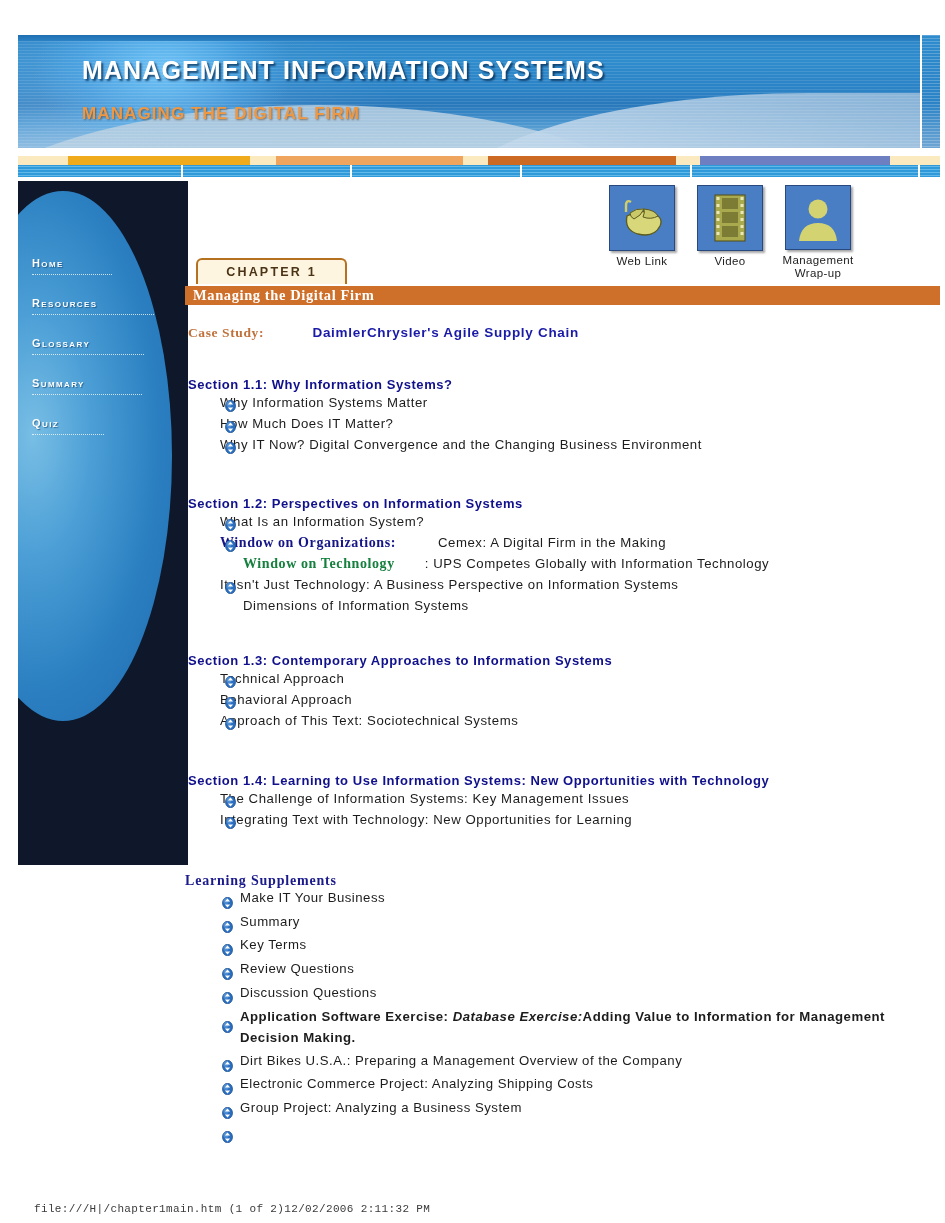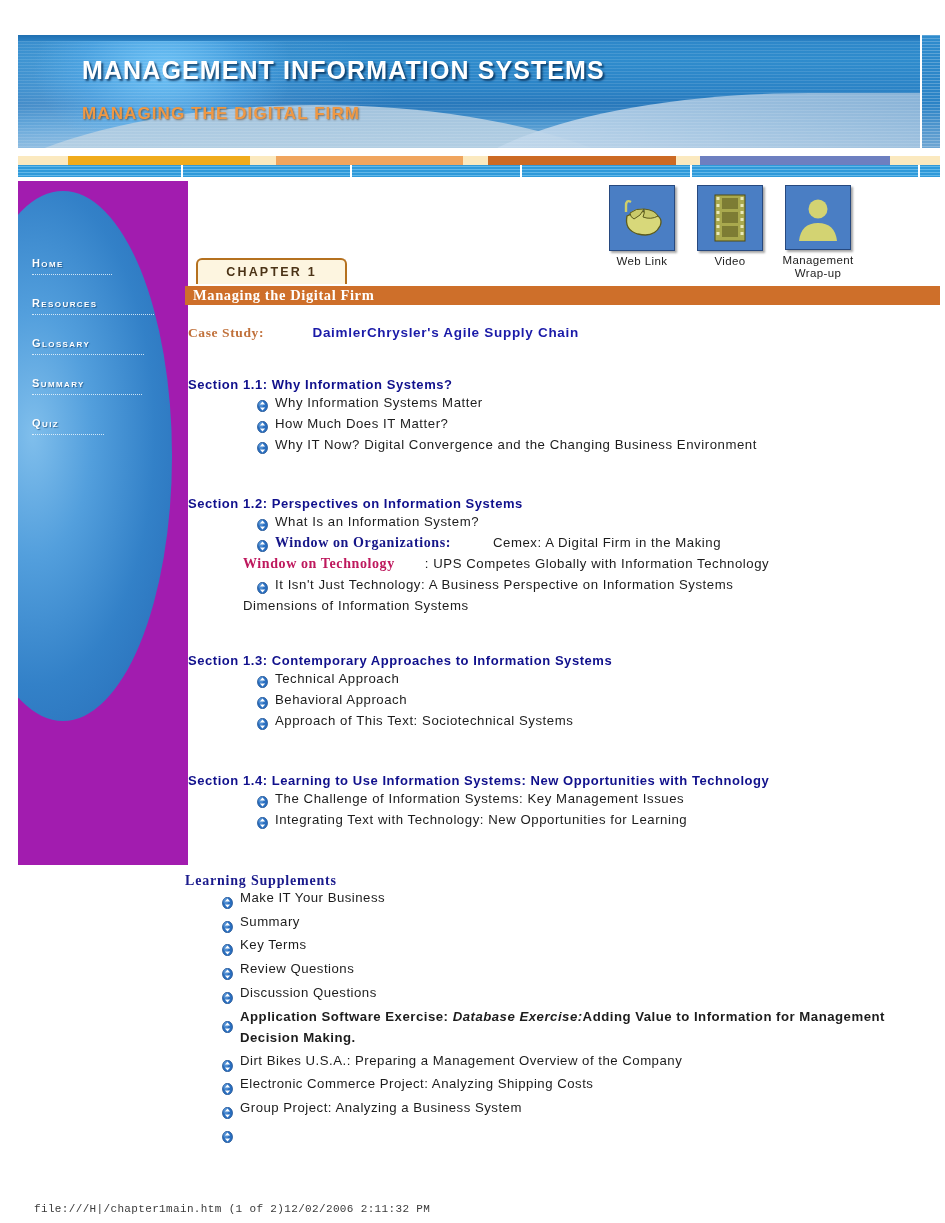--- a/index.html
+++ b/index.html
@@ -125,21 +125,21 @@
   }
   #stripestrip .divider {
     position: absolute; top: 0; width: 2px; height: 12px; background:#ffffff;
   }
 
   
   #sidebar {
     position: absolute;
     left: 18px; top: 181px;
     width: 170px; height: 684px;
-    background: #a21caf;
+    background: #0f172a;
     overflow: hidden;
   }
   #sidebar .bulge {
     position: absolute;
     left: -64px; top: 10px;
     width: 218px; height: 530px;
     border-radius: 50%;
     background: radial-gradient(ellipse at 36% 46%, #7ec7ef 0%, #4fa6df 30%, #2d86c9 62%, #2477bd 85%);
     opacity: 0.95;
   }
@@ -274,28 +274,27 @@
     font-size: 13px;
     font-weight: bold;
     color: #10108c;
     letter-spacing: 0.55px;
     white-space: nowrap;
     cursor: pointer;
   }
   .bullet-list { margin: 0; padding: 0; list-style: none; }
   .bullet-row {
     position: relative;
-    padding-left: 55px;
+    padding-left: 32px;
     font-family: "Liberation Sans", sans-serif;
     font-size: 13.2px;
     color: #1c1c1c;
     letter-spacing: 0.55px;
     line-height: 21px;
     cursor: pointer;
-    margin-left: 32px;
   }
   .bullet-row.tight { line-height: 21px; }
   .bi {
     position: absolute;
     left: 37px;
     top: 5px;
     width: 11px; height: 12px;
   }
   .plain-row {
     position: relative;
@@ -310,21 +309,21 @@
     font-family: "Liberation Serif", serif;
     font-weight: bold;
     font-size: 14px;
     color: #151588;
     letter-spacing: 0.6px;
   }
   .win-light {
     font-family: "Liberation Serif", serif;
     font-weight: bold;
     font-size: 14px;
-    color: #be185d;
+    color: #15803d;
     letter-spacing: 0.6px;
   }
   .gap-after { margin-left: 42px; }
   .gap-small { margin-left: 30px; }
   .ital { font-style: italic; }
 
   
   #supp-head {
     position: absolute;
     left: 185px; top: 873px;

